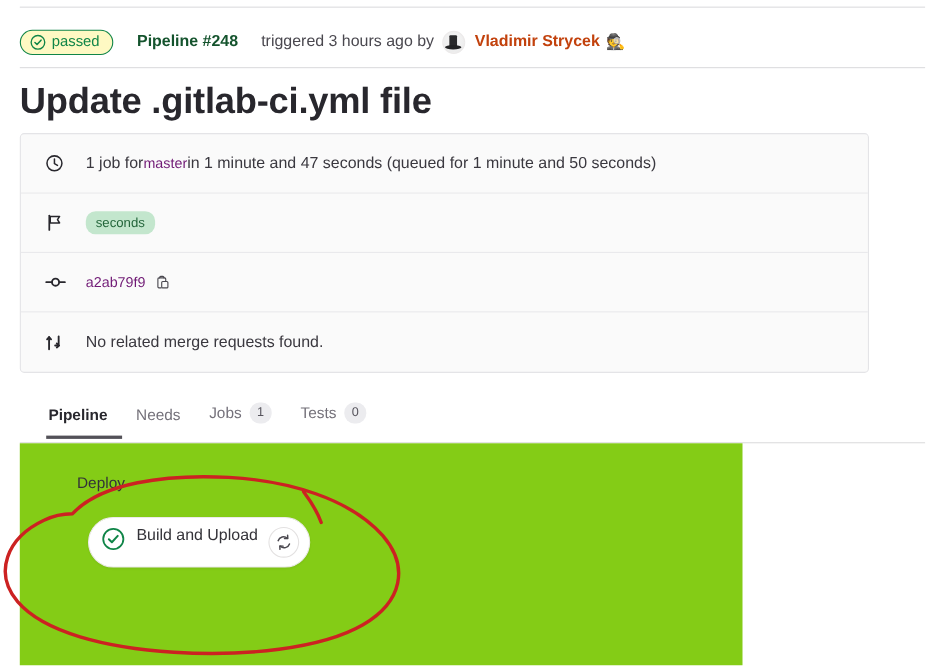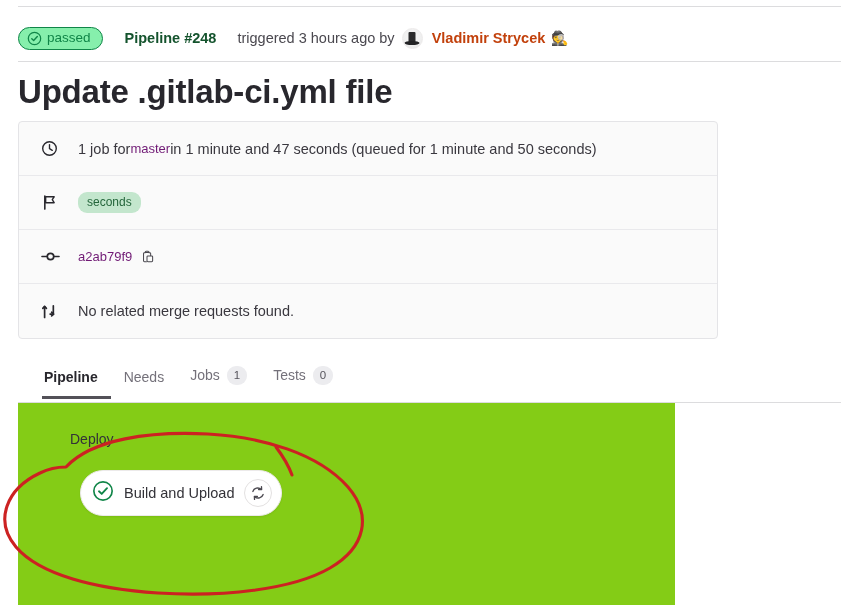--- a/index.html
+++ b/index.html
@@ -22,21 +22,21 @@
   
   .header {
     position: absolute; left: 18px; top: 16px; right: 18px; height: 44px;
     display: flex; align-items: center; gap: 0;
   }
   .status-badge {
     display: inline-flex; align-items: center; gap: 5px;
     border: 1px solid #108548; border-radius: 14px;
     padding: 3px 11px 3px 8px;
     color: #108548; font-size: 13.5px; line-height: 1;
-    background: #86efac;
+    background: #fef9c3;
   }
   .status-badge .glyph { display: inline-flex; }
   .header-text {
     margin-left: 22px;
     font-size: 14.5px; color: #3a383f;
     display: flex; align-items: center; white-space: nowrap;
   }
   .header-text b { font-weight: 700; color: #14532d; }
   .trig-txt { color: #4a484f; margin-left: 21px; }
   .avatar {
@@ -65,21 +65,21 @@
 
   
   .page-title {
     position: absolute; left: 18px; top: 73px;
     font-size: 33px; font-weight: 700; color: #28272d;
     letter-spacing: -0.2px;
   }
 
   
   .info-card {
-    position: absolute; left: 18px; top: 121px; width: 700px;
+    position: absolute; left: 18px; top: 121px; width: 772px;
     border: 1px solid #e4e4e7; border-radius: 4px;
     background: #fafafa;
     overflow: hidden;
   }
   .info-row {
     display: flex; align-items: center;
     height: 54px; padding: 0 22px;
     border-bottom: 1px solid #e9e9ec;
     font-size: 14.5px; color: #3a383f;
   }
@@ -122,21 +122,21 @@
   .graph {
     position: absolute; left: 18px; top: 403px; width: 657px; height: 202px;
     background: #84cc16;
   }
   .stage-title {
     position: absolute; left: 52px; top: 28px;
     font-size: 14px; color: #333238;
   }
   .job-pill {
     position: absolute; left: 62px; top: 67px;
-    display: inline-flex; align-items: center; gap: 10px;
+    display: inline-flex; gap: 10px;
     background: #ffffff; border: 1px solid #eceaea; border-radius: 24px;
     padding: 8px 9px 8px 11px;
     box-shadow: 0 1px 2px rgba(0,0,0,0.07);
   }
   .job-name { font-size: 14.5px; color: #333238; white-space: nowrap; }
   .retry-btn {
     width: 28px; height: 28px; border-radius: 50%;
     border: 1px solid #e3e1e1; background: #fff;
     display: flex; align-items: center; justify-content: center;
     color: #4a484f;

